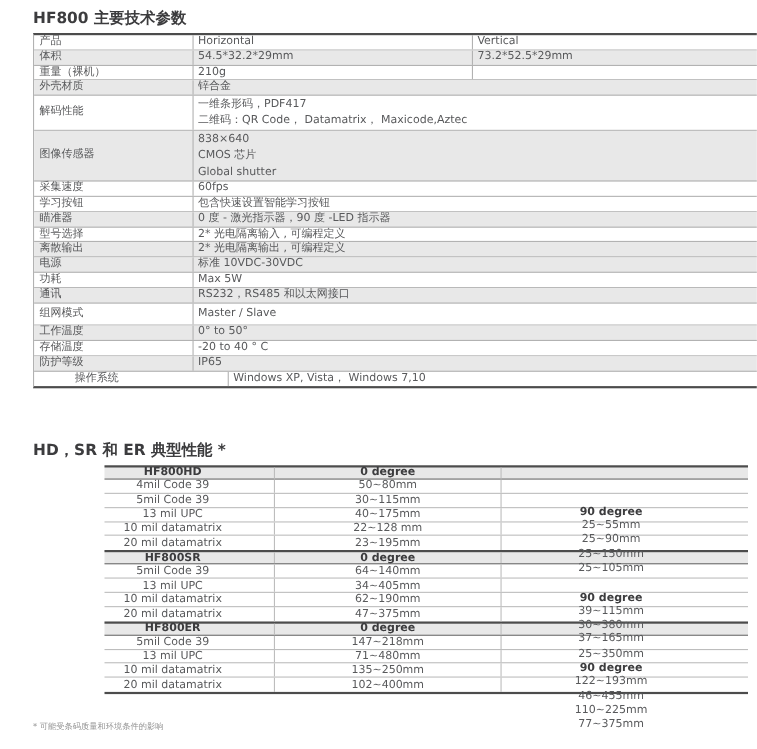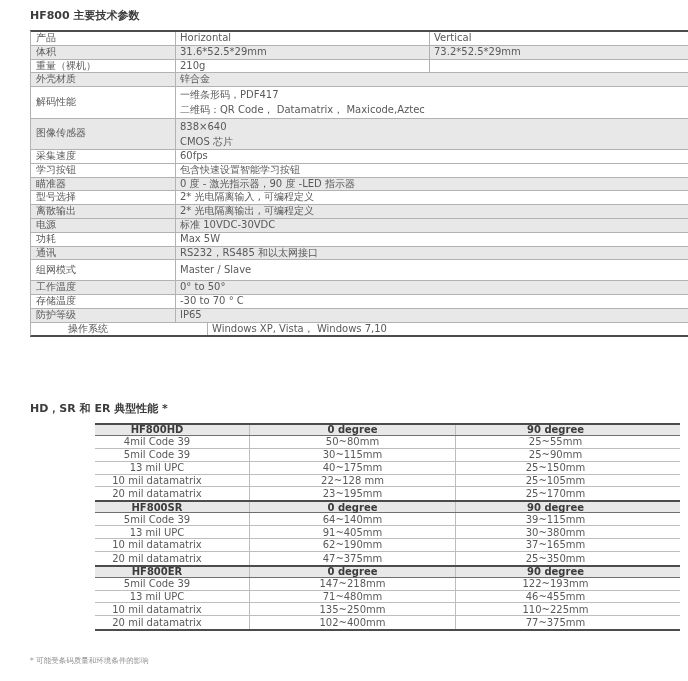--- a/index.html
+++ b/index.html
@@ -4,21 +4,21 @@
 <style>
   * { margin:0; padding:0; box-sizing:border-box; }
   html,body { background:#ffffff; }
   body {
     width:688px; height:681px;
     font-family:"DejaVu Sans","Liberation Sans",sans-serif;
     color:#58595b;
     position:relative;
     overflow:hidden;
   }
-  .doc-title { position:absolute; font-size:11px; font-weight:bold; color:#3c3c3e; white-space:nowrap; }
+  .doc-title { position:absolute; font-size:14px; font-weight:bold; color:#3c3c3e; white-space:nowrap; }
   #title1 { left:30px; top:8px; }
   #title2 { left:30px; top:401px; }
 
   
   #table1 {
     position:absolute; left:30px; top:30px; width:668px;
     border-top:2px solid #4c4c4c; border-bottom:2px solid #4c4c4c;
     border-left:1px solid #b2b2b2; border-right:1px solid #b2b2b2;
     background:#fff;
   }
@@ -43,38 +43,38 @@
   }
   .t2-row { display:flex; font-size:10px; height:12.9px; border-bottom:1px solid #bdbdbd; }
   .t2-row.nosep { border-bottom:none; }
   .t2-header {
     background:#e8e8e8; font-weight:bold; color:#3c3c3e;
     border-top:2px solid #4c4c4c; border-bottom:1px solid #6f6f6f;
   }
   .t2-c { display:flex; align-items:center; justify-content:center; white-space:nowrap; height:100%; }
   .t2-label { flex:0 0 155px; border-right:1px solid #bdbdbd; padding-right:30px; }
   .t2-d0 { flex:0 0 206px; border-right:1px solid #bdbdbd; }
-  .t2-d90 { flex:1; padding-right:25px; }
+  .t2-d90 { flex:1; padding-right:25px;margin-top:36px; }
 
   #footnote { position:absolute; left:30px; top:656px; font-size:7.5px; color:#919191; white-space:nowrap; }
 </style>
 </head>
 <body>
 
 <div class="doc-title" id="title1">HF800 主要技术参数</div>
 
 <div id="table1">
     <div class="t1-row">
       <div class="t1-label">产品</div>
       <div class="t1-val split">Horizontal</div>
       <div class="t1-val">Vertical</div>
     </div>
     <div class="t1-row shaded">
       <div class="t1-label">体积</div>
-      <div class="t1-val split">31.6*52.5*29mm</div>
+      <div class="t1-val split">54.5*32.2*29mm</div>
       <div class="t1-val">73.2*52.5*29mm</div>
     </div>
     <div class="t1-row">
       <div class="t1-label">重量（裸机）</div>
       <div class="t1-val split">210g</div>
     </div>
     <div class="t1-row shaded">
       <div class="t1-label">外壳材质</div>
       <div class="t1-val">
         <div class="t1-line">锌合金</div>
@@ -85,20 +85,21 @@
       <div class="t1-val">
         <div class="t1-line">一维条形码，PDF417</div>
         <div class="t1-line">二维码：QR Code， Datamatrix， Maxicode,Aztec</div>
       </div>
     </div>
     <div class="t1-row shaded multi">
       <div class="t1-label">图像传感器</div>
       <div class="t1-val">
         <div class="t1-line">838×640</div>
         <div class="t1-line">CMOS 芯片</div>
+        <div class="t1-line">Global shutter</div>
       </div>
     </div>
     <div class="t1-row">
       <div class="t1-label">采集速度</div>
       <div class="t1-val">
         <div class="t1-line">60fps</div>
       </div>
     </div>
     <div class="t1-row">
       <div class="t1-label">学习按钮</div>
@@ -150,21 +151,21 @@
     </div>
     <div class="t1-row shaded">
       <div class="t1-label">工作温度</div>
       <div class="t1-val">
         <div class="t1-line">0° to 50°</div>
       </div>
     </div>
     <div class="t1-row">
       <div class="t1-label">存储温度</div>
       <div class="t1-val">
-        <div class="t1-line">-30 to 70 ° C</div>
+        <div class="t1-line">-20 to 40 ° C</div>
       </div>
     </div>
     <div class="t1-row shaded">
       <div class="t1-label">防护等级</div>
       <div class="t1-val">
         <div class="t1-line">IP65</div>
       </div>
     </div>
     <div class="t1-row">
       <div class="t1-label">操作系统</div>
@@ -198,35 +199,34 @@
       <div class="t2-c t2-d90">25~150mm</div>
     </div>
     <div class="t2-row">
       <div class="t2-c t2-label">10 mil datamatrix</div>
       <div class="t2-c t2-d0">22~128 mm</div>
       <div class="t2-c t2-d90">25~105mm</div>
     </div>
     <div class="t2-row nosep">
       <div class="t2-c t2-label">20 mil datamatrix</div>
       <div class="t2-c t2-d0">23~195mm</div>
-      <div class="t2-c t2-d90">25~170mm</div>
     </div>
     <div class="t2-row t2-header">
       <div class="t2-c t2-label">HF800SR</div>
       <div class="t2-c t2-d0">0 degree</div>
       <div class="t2-c t2-d90">90 degree</div>
     </div>
     <div class="t2-row">
       <div class="t2-c t2-label">5mil Code 39</div>
       <div class="t2-c t2-d0">64~140mm</div>
       <div class="t2-c t2-d90">39~115mm</div>
     </div>
     <div class="t2-row">
       <div class="t2-c t2-label">13 mil UPC</div>
-      <div class="t2-c t2-d0">91~405mm</div>
+      <div class="t2-c t2-d0">34~405mm</div>
       <div class="t2-c t2-d90">30~380mm</div>
     </div>
     <div class="t2-row">
       <div class="t2-c t2-label">10 mil datamatrix</div>
       <div class="t2-c t2-d0">62~190mm</div>
       <div class="t2-c t2-d90">37~165mm</div>
     </div>
     <div class="t2-row nosep">
       <div class="t2-c t2-label">20 mil datamatrix</div>
       <div class="t2-c t2-d0">47~375mm</div>

